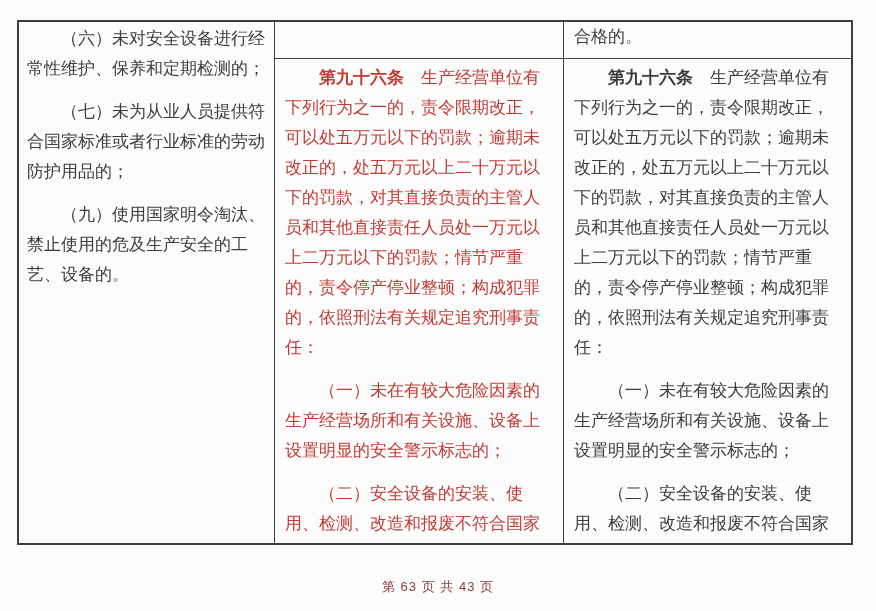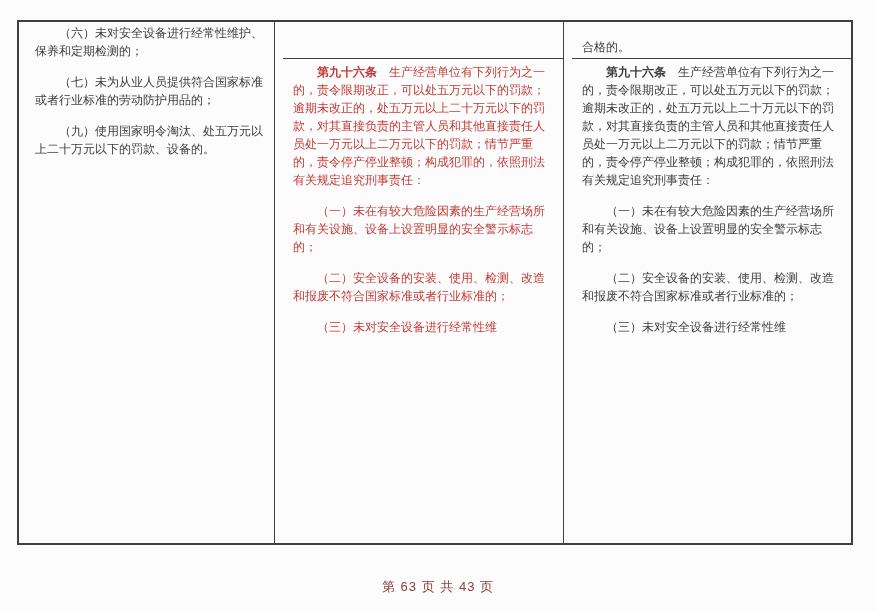--- a/index.html
+++ b/index.html
@@ -12,22 +12,22 @@
   .doc-table {
     position:absolute; left:17px; top:20px; width:836px; height:525px;
     box-sizing:border-box; border:2px solid var(--border,#3f3f3f);
     display:flex;
   }
   .col { box-sizing:border-box; display:flex; flex-direction:column; }
   .col-left   { width:255px; }
   .col-middle { width:290px; border-left:1px solid var(--border,#3f3f3f);
                 border-right:1px solid var(--border,#3f3f3f); }
   .col-right  { flex:1; }
-  .cell { box-sizing:border-box; overflow:hidden; font-size:12px; line-height:18px;margin-left:8px; }
-  .cell-top  { height:37px; border-bottom:1px solid var(--border,#3f3f3f); padding:16px 10px; }
+  .cell { box-sizing:border-box; overflow:hidden; font-size:17px; line-height:30px; }
+  .cell-top  { height:37px; border-bottom:1px solid var(--border,#3f3f3f); padding:0 10px; }
   .cell-main { flex:1; padding:4px 10px 12px; }
   .cell-full { height:100%; padding:2px 8px 0; }
   .para { margin:0 0 13px; text-indent:2em; }
   .para:last-child { margin-bottom:0; }
   .no-indent { text-indent:0; }
   .red-text { color:var(--text-red,#c23a34); }
   .term { font-weight:bold; }
   .footer {
     position:absolute; left:0; right:0; top:578px; height:24px;
     text-align:center; font-size:13px; letter-spacing:1px;
@@ -38,21 +38,21 @@
 <body>
 
 <div class="page">
 
   <div class="doc-table">
 
     <div class="col col-left">
       <div class="cell cell-full">
           <p class="para">（六）未对安全设备进行经常性维护、保养和定期检测的；</p>
           <p class="para">（七）未为从业人员提供符合国家标准或者行业标准的劳动防护用品的；</p>
-          <p class="para">（九）使用国家明令淘汰、处五万元以上二十万元以下的罚款、设备的。</p>
+          <p class="para">（九）使用国家明令淘汰、禁止使用的危及生产安全的工艺、设备的。</p>
         </div>
     </div>
 
     <div class="col col-middle">
       <div class="cell cell-top red-text no-indent"></div>
       <div class="cell cell-main red-text">
         <p class="para"><b class="term">第九十六条</b><span>　生产经营单位有下列行为之一的，责令限期改正，可以处五万元以下的罚款；逾期未改正的，处五万元以上二十万元以下的罚款，对其直接负责的主管人员和其他直接责任人员处一万元以上二万元以下的罚款；情节严重的，责令停产停业整顿；构成犯罪的，依照刑法有关规定追究刑事责任：</span></p>
         <div>
             <p class="para">（一）未在有较大危险因素的生产经营场所和有关设施、设备上设置明显的安全警示标志的；</p>
             <p class="para">（二）安全设备的安装、使用、检测、改造和报废不符合国家标准或者行业标准的；</p>

